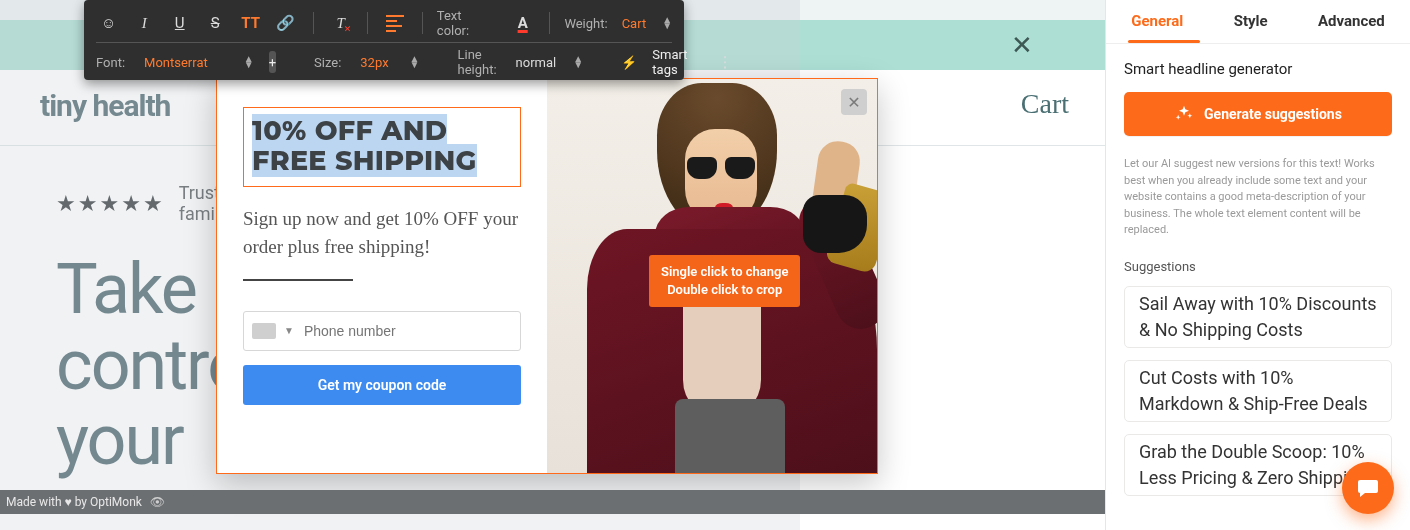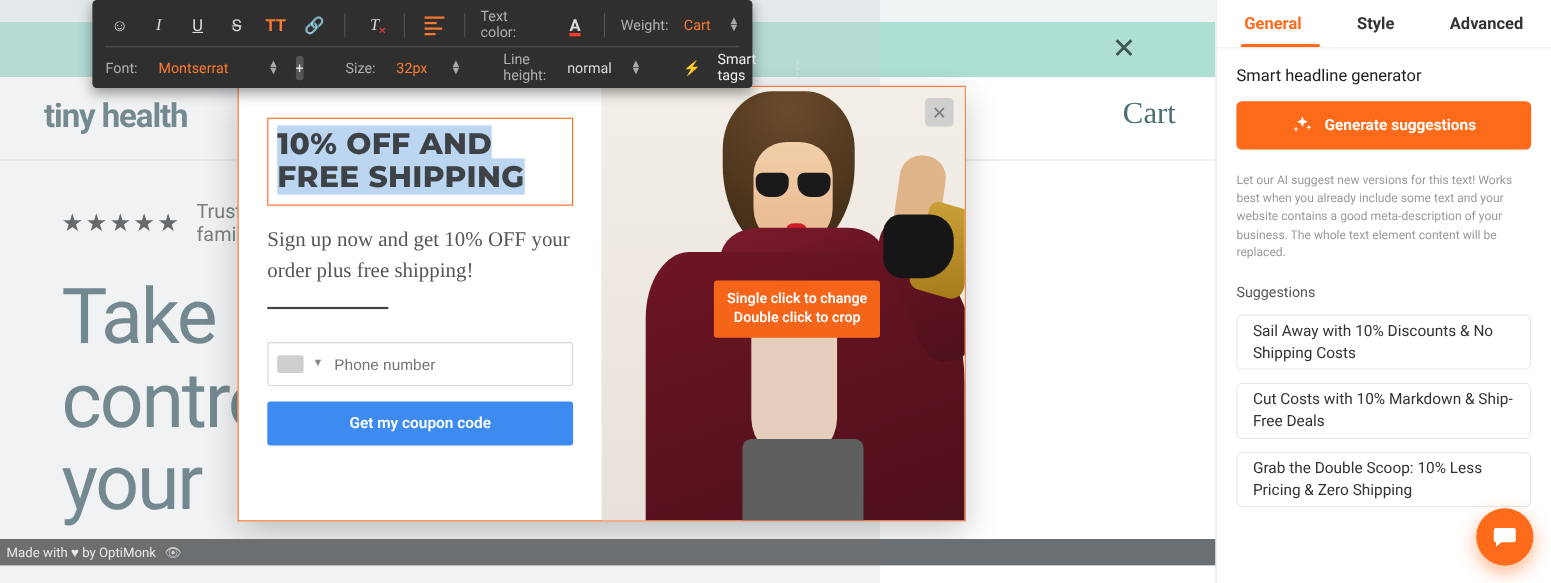--- a/index.html
+++ b/index.html
@@ -211,21 +211,21 @@
   .generate-btn {
     background: #fd6b1a; color: #fff; border-radius: 5px; height: 44px;
     display: flex; align-items: center; justify-content: center; gap: 10px;
     font-weight: 700; font-size: 14px;
     box-shadow: 0 1px 0 rgba(0,0,0,.05);
   }
   .desc { margin-top: 20px; font-size: 11px; color: #9a9a9a; line-height: 1.5; }
   .sug-label { margin-top: 20px; font-size: 13px; color: #555; }
   .sug-card {
     border: 1px solid #eae9e8; border-radius: 5px; padding: 4px 14px;
-    font-size: 14px; color: #333; margin-top: 12px; line-height: 1.45;
+    font-size: 18px; color: #333; margin-top: 12px; line-height: 1.45;
     cursor: pointer;
   }
   .chat-fab {
     position: absolute; right: 16px; bottom: 16px; width: 52px; height: 52px; border-radius: 50%;
     background: #fd6b1a; display:flex; align-items:center; justify-content:center; color:#fff;
     box-shadow: 0 6px 16px rgba(253,107,26,.5);
   }
   .chat-fab svg { width:24px; height:24px; fill:#fff; }
   .sparkle { display:inline-flex; }
   .sparkle svg { width:20px; height:20px; fill:#fff; }

